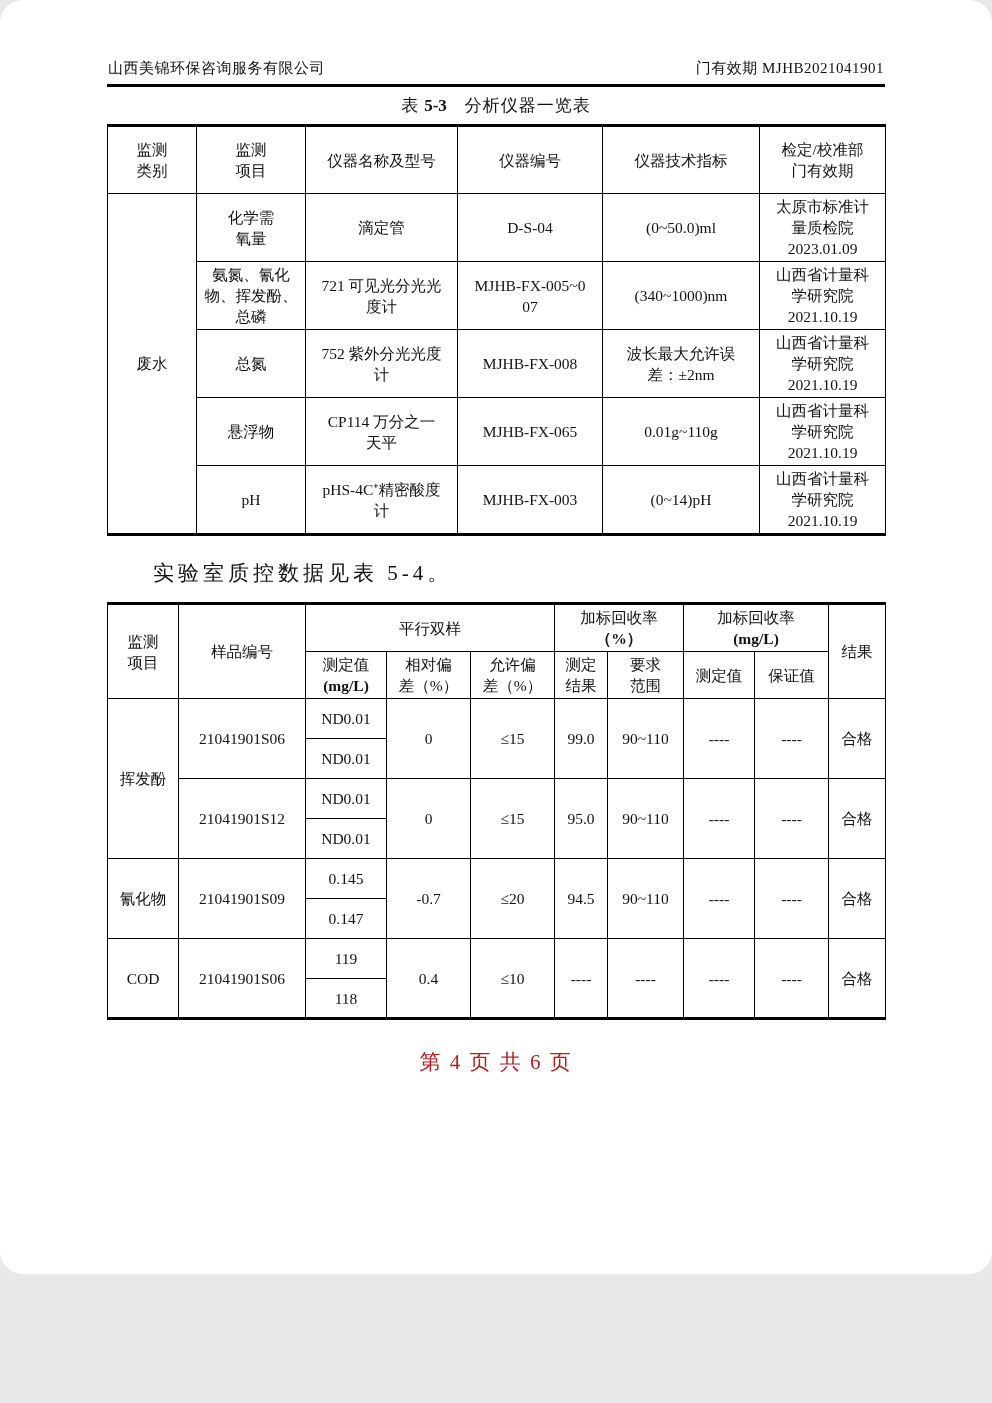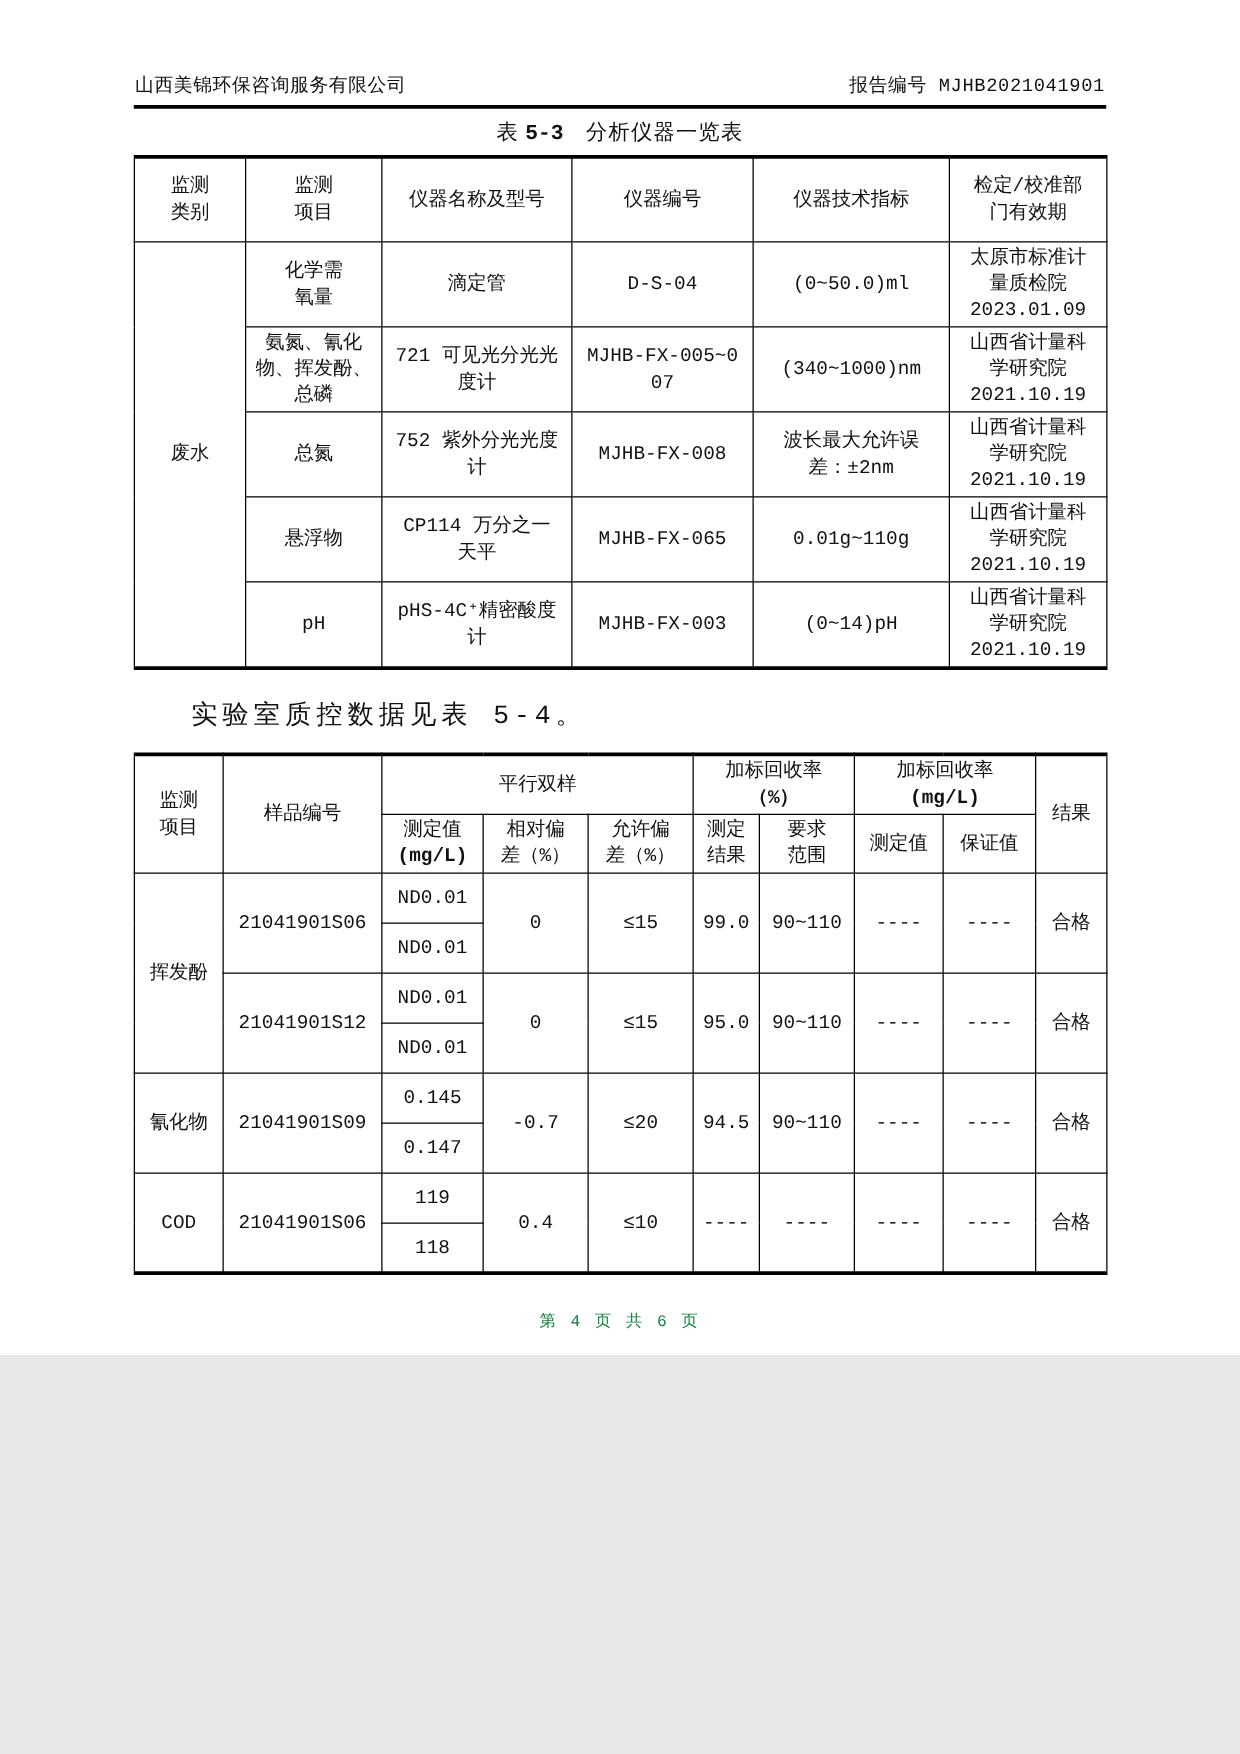--- a/index.html
+++ b/index.html
@@ -1,19 +1,19 @@
 <!DOCTYPE html>
 <html><head>
 <meta charset="utf-8">
 <style>
   html, body { margin: 0; padding: 0; background: #e8e8e8; }
   .page {
-    width: 992px; height: 1084px; margin: 0 auto; background: #ffffff;
-    font-family: Liberation Mono, monospace;
-    color: #111; overflow: hidden; box-sizing: border-box;
+    width: 992px; height: 1274px; margin: 0 auto; background: #ffffff;
+    font-family: Liberation Serif, serif;
+    color: #111; overflow: hidden; box-sizing: border-box; border-radius: 23px;
   }
   .content { width: 778px; margin: 0 auto; }
 
   
   .hdr { padding-top: 59px; }
   .hdr-row { display: flex; justify-content: space-between; align-items: flex-end;
              font-size: 15px; letter-spacing: 0.5px; padding: 0 1px 6px 1px; }
   .hdr-rule { border-bottom: 3px solid #000; }
 
   
@@ -38,33 +38,33 @@
                  white-space: pre-line; word-break: break-all; }
   .t53 tr { height: 66px; }
   .t53 tr.hrow { height: 68px; }
   .t54 tr { height: 40px; }
   .t54 tr.hrow1 { height: 48px; }
   .t54 tr.hrow2 { height: 47px; }
   .unit-bold { font-weight: bold; display: block; }
   .hline { display: block; }
 
   
-  .footer { margin-top: 28px; text-align: center; font-size: 13px;
-            letter-spacing: 2px; color: #15803d; }
+  .footer { margin-top: 28px; text-align: center; font-size: 21px;
+            letter-spacing: 2px; color: #b91c1c; }
 </style>
 </head>
 <body>
 
 <div class="page">
   <div class="content">
 
     <div class="hdr hdr-rule">
       <div class="hdr-row">
         <span>山西美锦环保咨询服务有限公司</span>
-        <span>报告编号 MJHB2021041901</span>
+        <span>门有效期 MJHB2021041901</span>
       </div>
     </div>
 
 
 
     <div class="caption"><span class="cap-word">表</span><span class="cap-num">5-3</span><span>分析仪器一览表</span></div>
 
     <table class="tbl t53">
       <colgroup>
         <col style="width:89px">

